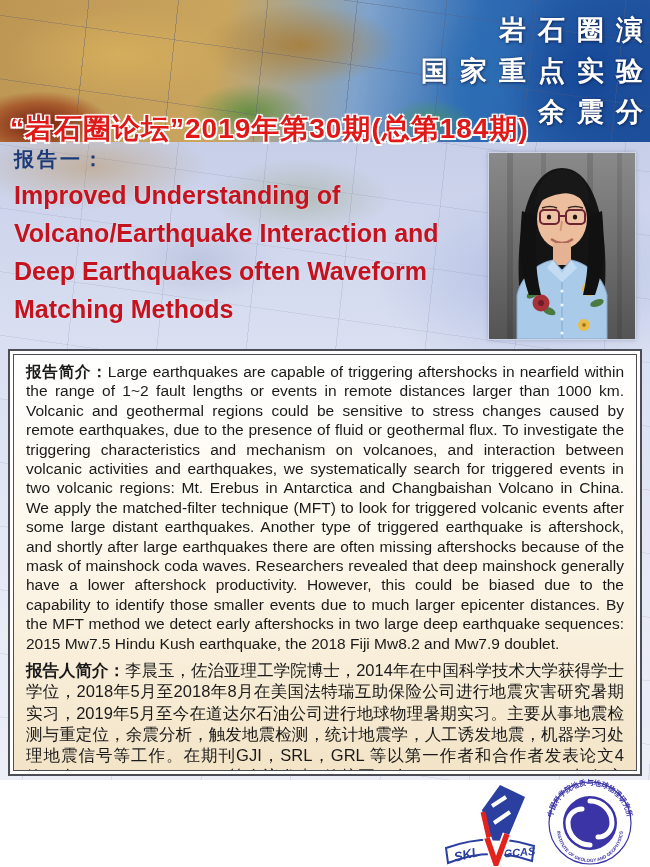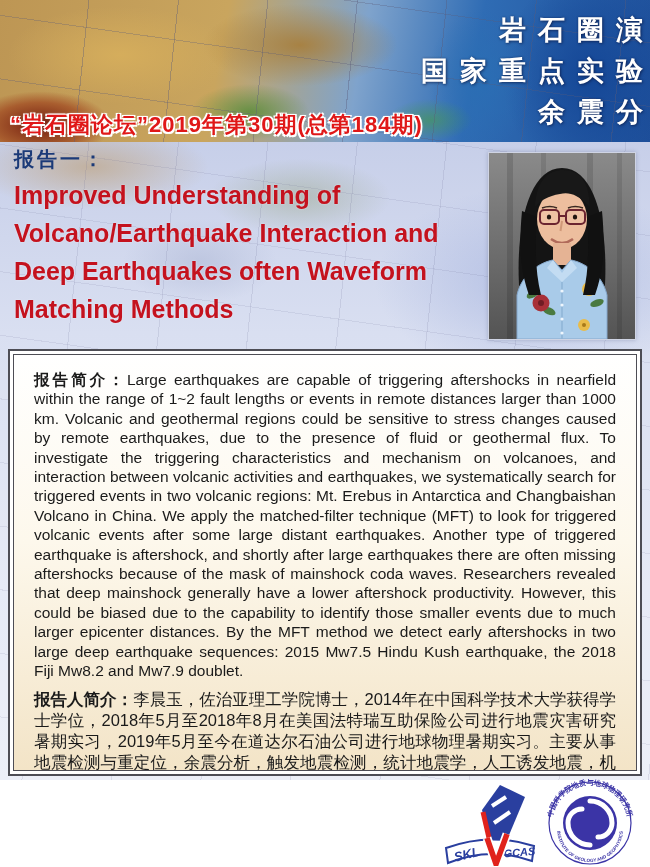--- a/index.html
+++ b/index.html
@@ -44,21 +44,21 @@
   }
   
   .org-title{
     position:absolute;top:10px;right:16px;text-align:right;z-index:3;
     color:#ffffff;font-weight:bold;font-size:27px;line-height:41px;
     text-shadow:1px 1px 3px rgba(10,20,60,.6),0 0 2px rgba(10,20,60,.4);
   }
   .org-title .line{letter-spacing:12px;margin-right:-12px;}
   .forum-line{
     position:absolute;left:10px;top:110px;z-index:3;
-    font-size:22px;font-weight:bold;color:#e01818;letter-spacing:1px;
+    font-size:28px;font-weight:bold;color:#e01818;letter-spacing:1px;
     text-shadow:-1.5px -1.5px 0 #fff,1.5px -1.5px 0 #fff,-1.5px 1.5px 0 #fff,1.5px 1.5px 0 #fff,0 0 3px #fff;
   }
   .report-label{
     position:absolute;left:14px;top:146px;z-index:3;
     font-size:20px;font-weight:bold;color:#1b3a78;letter-spacing:3px;
   }
   .title-en{
     position:absolute;left:14px;top:176px;width:462px;z-index:3;
     font-size:25px;line-height:38px;font-weight:bold;color:#c4121e;
     text-shadow:0 0 2px rgba(255,255,255,.55);
@@ -77,21 +77,21 @@
   .info-box{
     position:absolute;left:8px;top:349px;width:634px;height:427px;z-index:3;
     background:#ffffff;border:2px solid #4d4d55;padding:3px;box-sizing:border-box;
   }
   .info-box-inner{
     width:100%;height:100%;box-sizing:border-box;overflow:hidden;
     border:1px solid #4d4d55;
     background:linear-gradient(180deg,#ffffff 0%,#fdf8ec 45%,#f3e4c7 100%);
     padding:7px 12px;
   }
-  .para{margin:8px;text-align:justify;color:#1a1a1a;}
+  .para{margin:0;text-align:justify;color:#1a1a1a;}
   .para.abstract{font-size:15.5px;line-height:19.4px;margin-bottom:7px;}
   .para.bio{font-size:16.5px;line-height:21.2px;}
   .para b{font-weight:bold;}
   
   .footer-info{position:absolute;left:12px;top:786px;z-index:3;color:#000;}
   .footer-row{font-size:23px;font-weight:bold;line-height:40px;white-space:nowrap;}
   .footer-row .flabel{letter-spacing:2px;}
   .footer-row .fvalue{margin-left:10px;letter-spacing:2px;}
   .logo-skl{position:absolute;left:442px;top:782px;width:96px;height:84px;z-index:3;}
   .logo-igg{position:absolute;left:538px;top:779px;width:104px;height:88px;z-index:3;}

